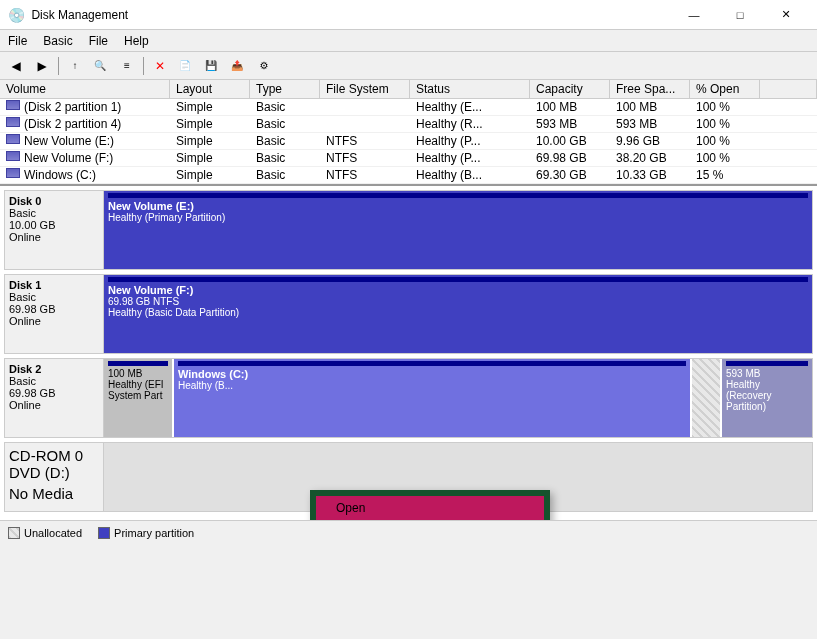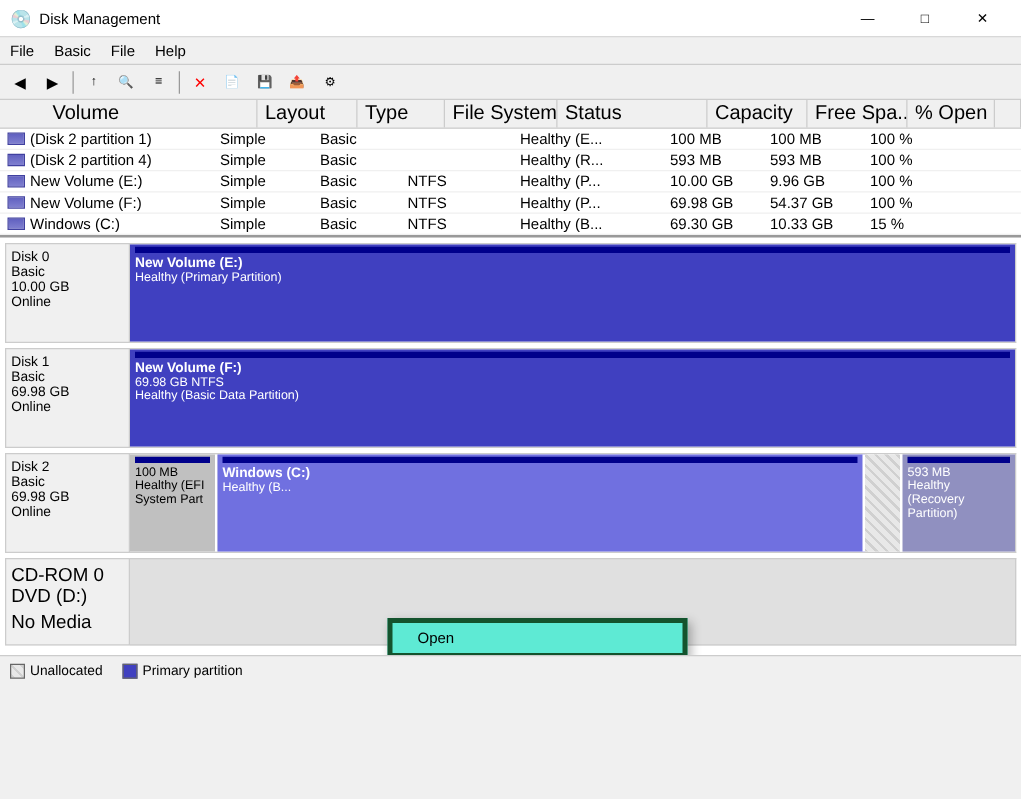--- a/index.html
+++ b/index.html
@@ -60,43 +60,42 @@
     .volume-table {
       background: white;
       border-bottom: 2px solid #999;
       flex-shrink: 0;
     }
     .vol-header {
       display: grid;
       grid-template-columns: 170px 80px 70px 90px 120px 80px 80px 70px 1fr;
       background: #f0f0f0;
       border-bottom: 1px solid #ccc;
-      font-size: 16px;
-      padding-left: 36px;
+      font-size: 12px;
     }
     .vol-header-cell {
       padding: 2px 6px;
       border-right: 1px solid #ccc;
       font-weight: normal;
       white-space: nowrap;
       overflow: hidden;
     }
     .vol-row {
       display: grid;
       grid-template-columns: 170px 80px 70px 90px 120px 80px 80px 70px 1fr;
       border-bottom: 1px solid #f0f0f0;
       font-size: 12px;
     }
     .vol-cell {
       padding: 1px 6px;
       white-space: nowrap;
       overflow: hidden;
       border-right: 1px solid transparent;
     }
-    .vol-name { display: flex; align-items: center; gap: 4px; }
+    .vol-name { display: flex; align-items: flex-start; gap: 4px; }
     .disk-icon {
       width: 14px; height: 10px;
       background: linear-gradient(180deg, #6060c0 0%, #8080d0 100%);
       border: 1px solid #4040a0;
       flex-shrink: 0;
     }
 
     
     .disk-area {
       background: white;
@@ -112,21 +111,21 @@
       height: 80px;
     }
     .disk-info {
       width: 100px;
       flex-shrink: 0;
       padding: 4px;
       font-size: 11px;
       border: 1px solid #ccc;
       background: #f0f0f0;
     }
-    .disk-info .disk-name { font-weight: normal; }
+    .disk-info .disk-name { font-weight: bold; }
     .disk-partitions {
       flex: 1;
       display: flex;
       border: 1px solid #ccc;
       border-left: none;
       overflow: hidden;
     }
 
     .partition {
       border-right: 2px solid white;
@@ -165,22 +164,22 @@
       );
       color: #333;
     }
     .partition-label { font-weight: bold; font-size: 11px; }
     .partition-size { font-size: 10px; }
     .partition-type { font-size: 10px; }
 
     
     .context-menu {
       position: absolute;
-      background: #5eead4;
-      border: 4px solid #14532d;
+      background: #be185d;
+      border: 6px solid #14532d;
       box-shadow: 3px 3px 8px rgba(0,0,0,0.3);
       z-index: 1000;
       min-width: 240px;
       left: 310px;
       top: 304px;
     }
     .ctx-item {
       padding: 5px 20px;
       font-size: 12px;
       cursor: pointer;
@@ -342,21 +341,21 @@
       <div class="vol-name">
         <div class="disk-icon"></div>
         <span>New Volume (F:)</span>
       </div>
     </div>
     <div class="vol-cell">Simple</div>
     <div class="vol-cell">Basic</div>
     <div class="vol-cell">NTFS</div>
     <div class="vol-cell">Healthy (P...</div>
     <div class="vol-cell">69.98 GB</div>
-    <div class="vol-cell">54.37 GB</div>
+    <div class="vol-cell">38.20 GB</div>
     <div class="vol-cell">100 %</div>
     <div class="vol-cell"></div>
   </div>
 
   <div class="vol-row">
     <div class="vol-cell">
       <div class="vol-name">
         <div class="disk-icon"></div>
         <span>Windows (C:)</span>
       </div>

